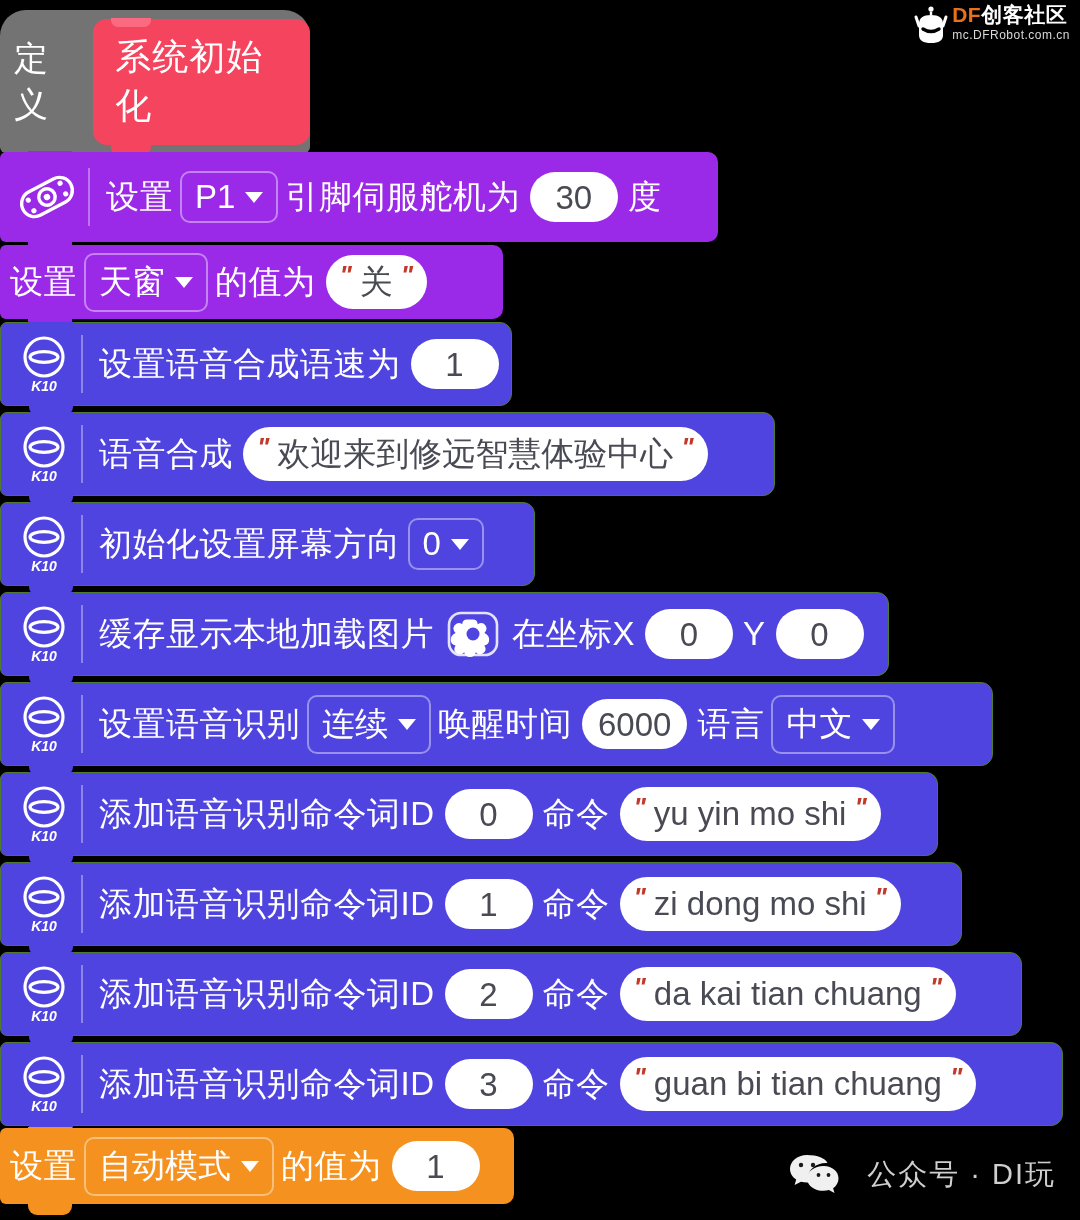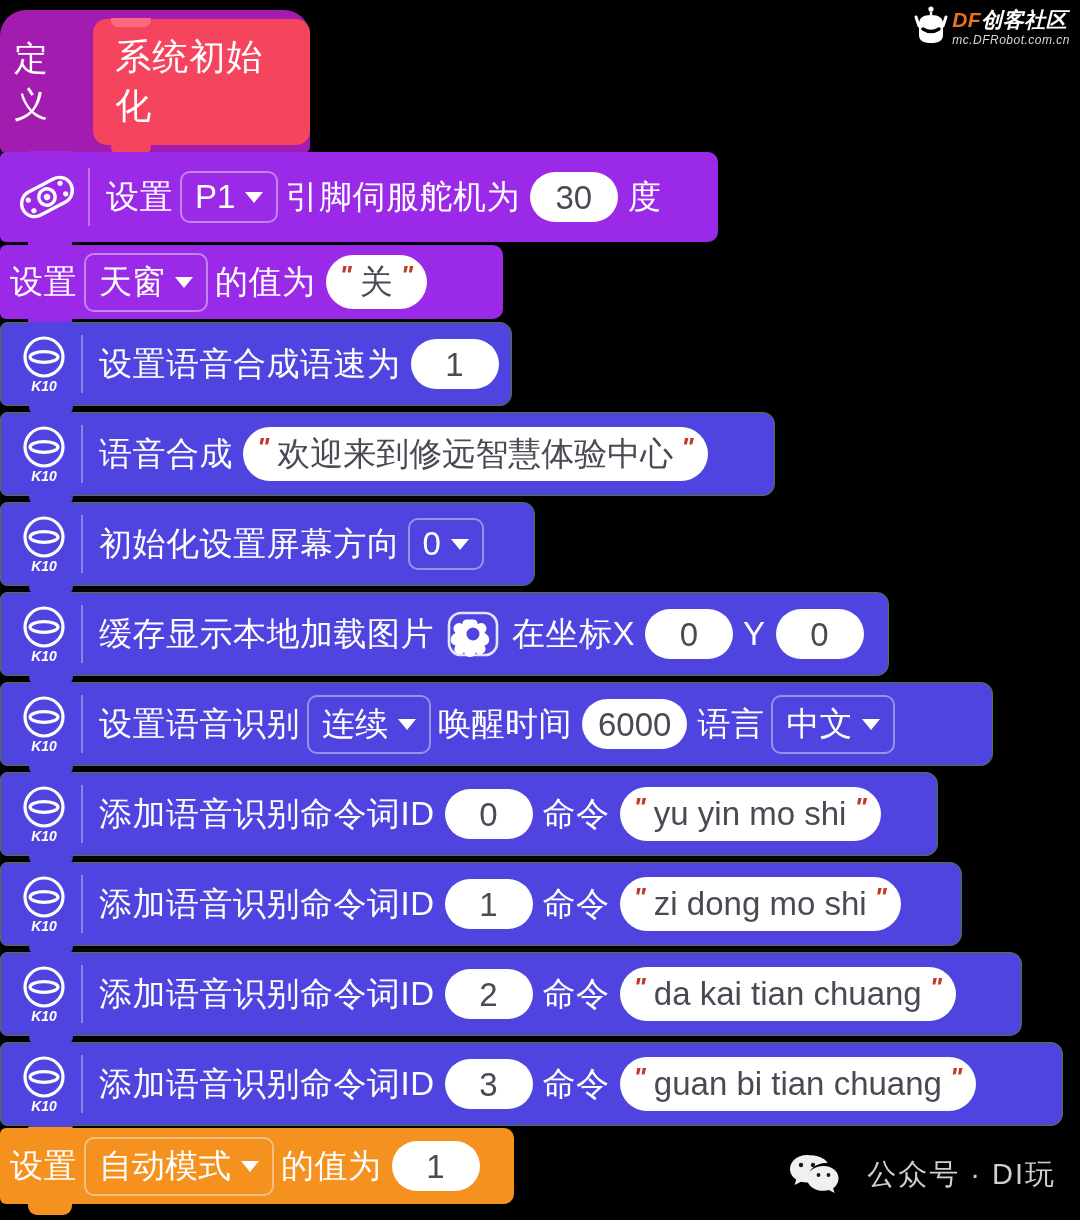--- a/index.html
+++ b/index.html
@@ -22,21 +22,21 @@
     background:inherit;border-radius:0 0 8px 8px;
     box-shadow:none;
   }
   
   .blk .tab-bot{
     position:absolute;left:28px;bottom:-11px;width:44px;height:12px;
     background:inherit;border-radius:0 0 9px 9px;
   }
 
   
-  .c-hat      {background:#a21caf;}
+  .c-hat      {background:#737373;}
   .c-servo    {background:#9b29e8;}
   .c-var      {background:#9b29e8;}
   .c-k10      {background:#5044e0;border:1px solid #4e7a2e;}
   .c-orange   {background:#f5911e;}
 
   
   #hat{
     left:0;top:10px;width:310px;height:143px;
     border-radius:26px 26px 6px 6px;
     padding-left:14px;
@@ -99,21 +99,21 @@
   .k10row{border-radius:7px 12px 12px 7px;padding-left:12px;}
   .icon-k10{width:60px;height:62px;flex:0 0 auto;display:flex;align-items:center;justify-content:flex-end;}
 
   
   .imgbtn{
     width:58px;height:52px;margin:0 10px;flex:0 0 auto;
     display:flex;align-items:center;justify-content:center;
   }
 
   
-  #wm-top{position:absolute;right:10px;top:4px;display:flex;align-items:center;font-style:italic;}
+  #wm-top{position:absolute;right:10px;top:4px;display:flex;align-items:flex-start;}
   #wm-top .wmtext{display:flex;flex-direction:column;line-height:1;}
   #wm-top .wm1{font-size:21px;letter-spacing:.5px;}
   #wm-top .wm1 .df{color:#e8721c;font-weight:bold;}
   #wm-top .wm1 .cn{color:#ffffff;font-weight:bold;}
   #wm-top .wm2{font-size:12px;color:#d8d8d8;margin-top:4px;letter-spacing:.5px;}
   #wm-bot{position:absolute;right:24px;bottom:22px;display:flex;align-items:center;gap:28px;}
   #wm-bot .wbtext{font-size:29px;color:#cfcfcf;letter-spacing:2px;}
 </style>
 </head>
 <body>

